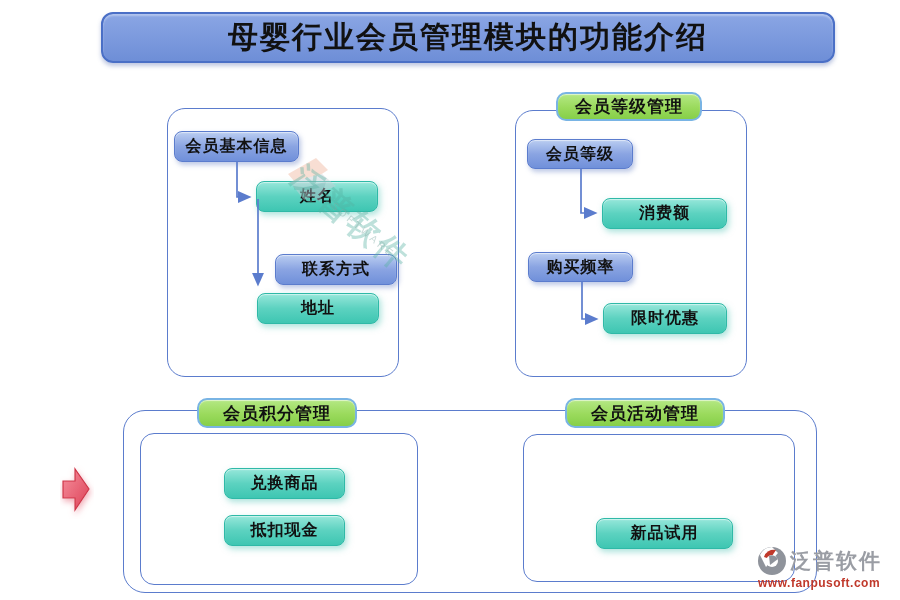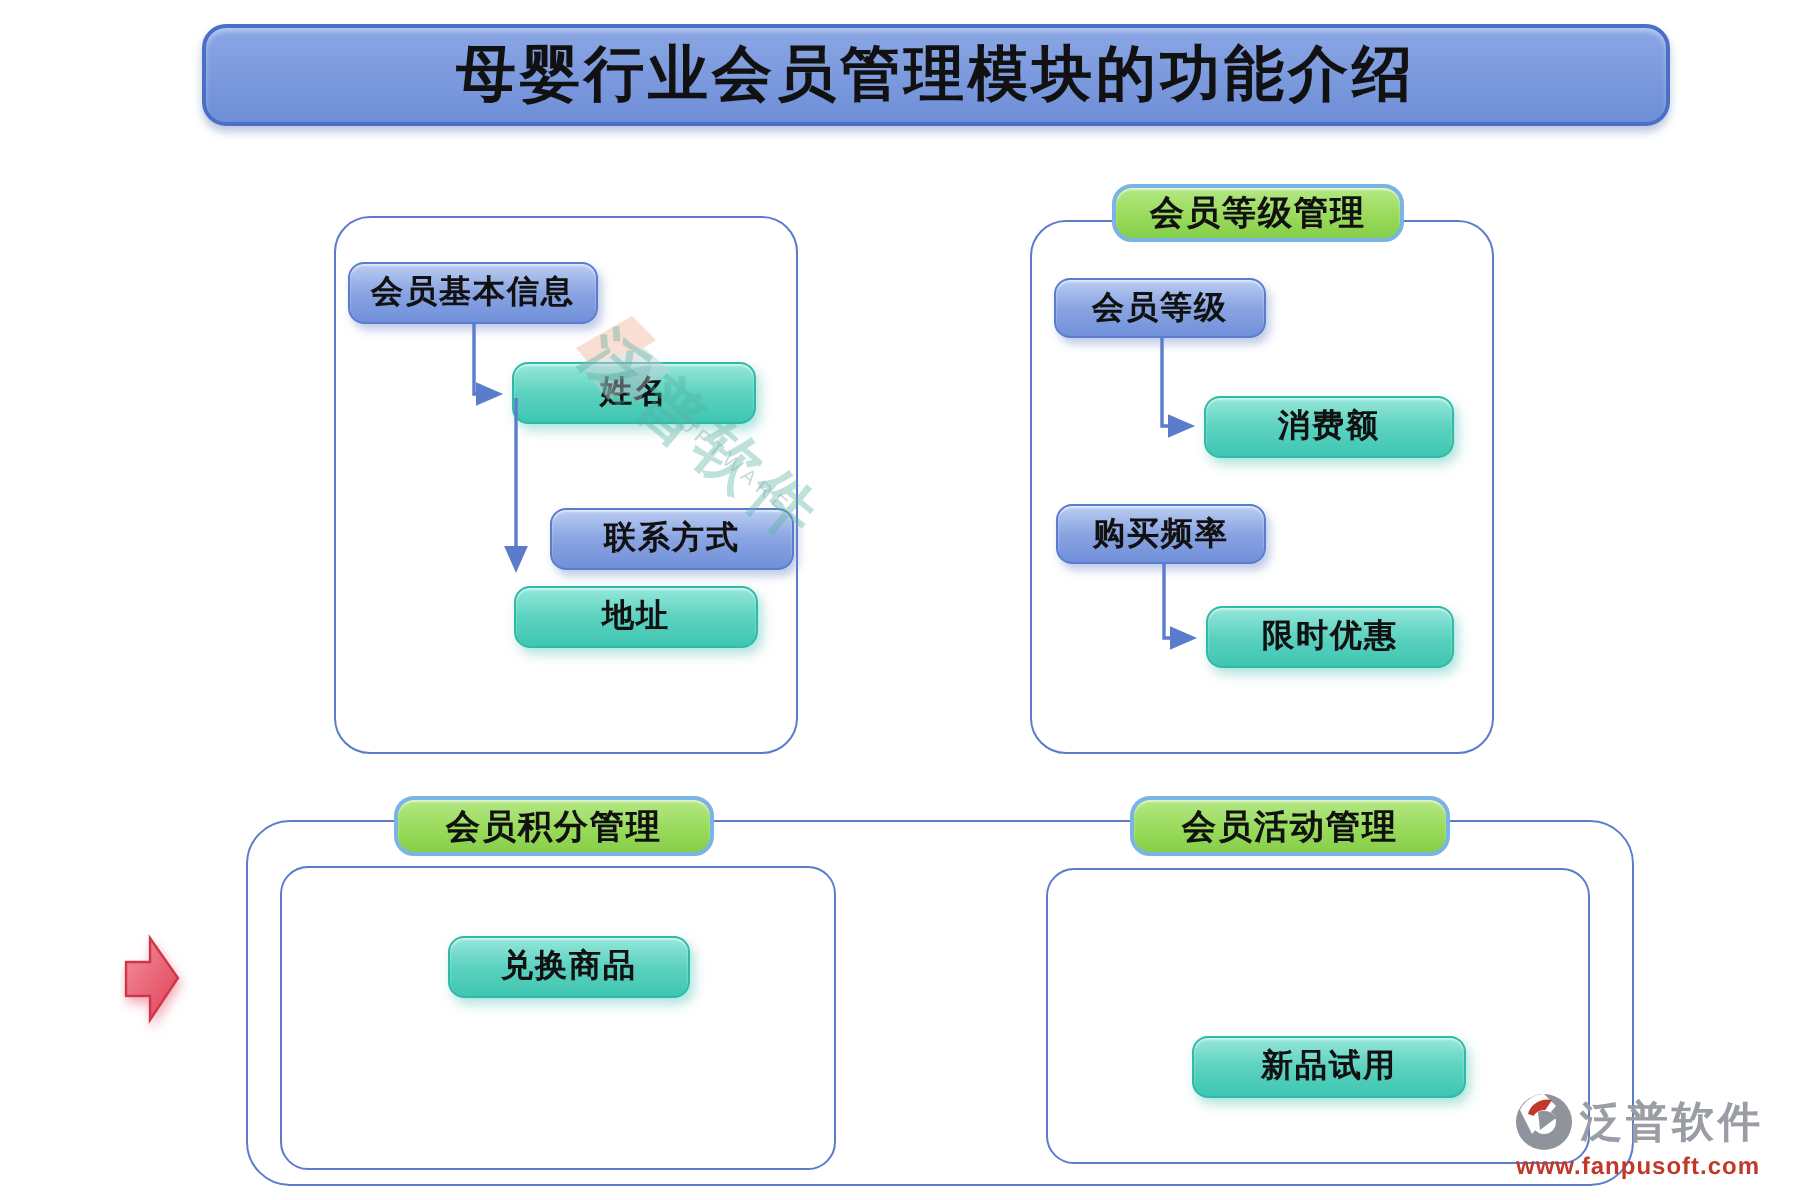--- a/index.html
+++ b/index.html
@@ -99,20 +99,21 @@
   <div class="node node-teal" style="left:256px;top:181px;width:122px;height:31px;">姓名</div>
   <div class="node node-blue" style="left:257px;top:254px;width:122px;height:31px;margin-left:18px;">联系方式</div>
   <div class="node node-teal" style="left:257px;top:293px;width:122px;height:31px;">地址</div>
 
   <div class="node node-blue" style="left:527px;top:139px;width:106px;height:30px;">会员等级</div>
   <div class="node node-teal" style="left:602px;top:198px;width:125px;height:31px;">消费额</div>
   <div class="node node-blue" style="left:528px;top:252px;width:105px;height:30px;">购买频率</div>
   <div class="node node-teal" style="left:603px;top:303px;width:124px;height:31px;">限时优惠</div>
 
   <div class="node node-teal" style="left:224px;top:456px;width:121px;height:31px;margin-top:12px;">兑换商品</div>
+  <div class="node node-teal" style="left:224px;top:515px;width:121px;height:31px;">抵扣现金</div>
 
   <div class="node node-teal" style="left:596px;top:518px;width:137px;height:31px;">新品试用</div>
 
   <svg class="connectors" width="900" height="600">
     <defs>
       <marker id="ah" markerWidth="9" markerHeight="8" refX="6.5" refY="3.5" orient="auto">
         <path d="M0,0 L8,3.5 L0,7 Z" fill="#5b7ccd"></path>
       </marker>
     </defs>
     <path d="M237,162 L237,197 L249,197" fill="none" stroke="#5b7ccd" stroke-width="1.7" marker-end="url(#ah)"></path>

